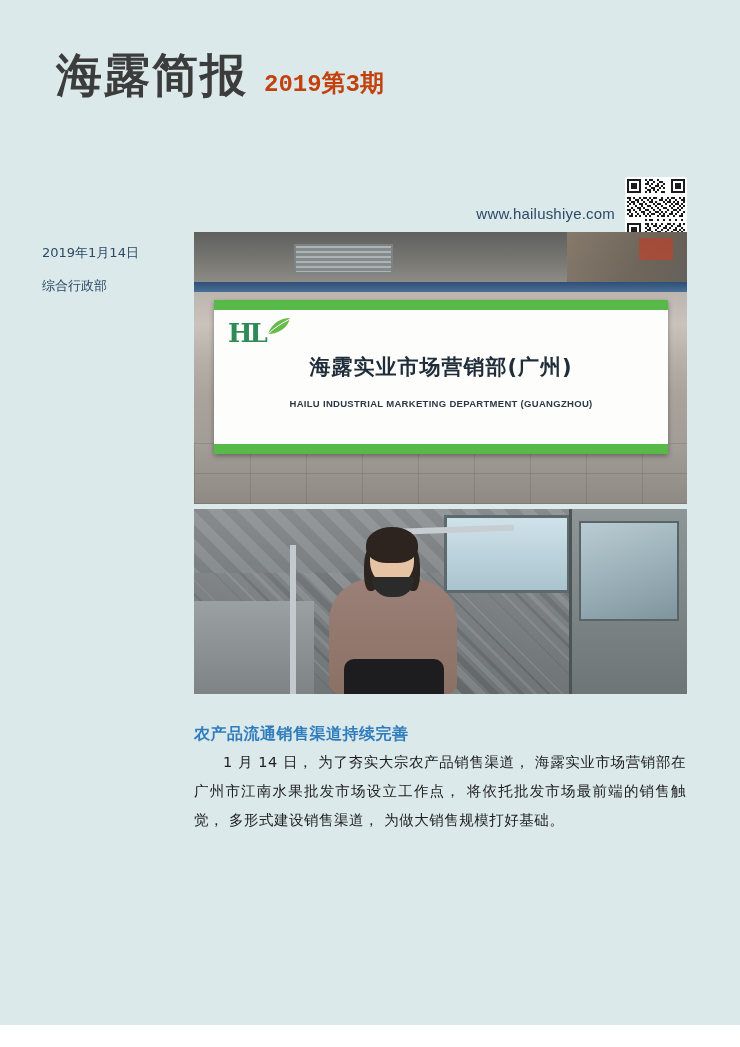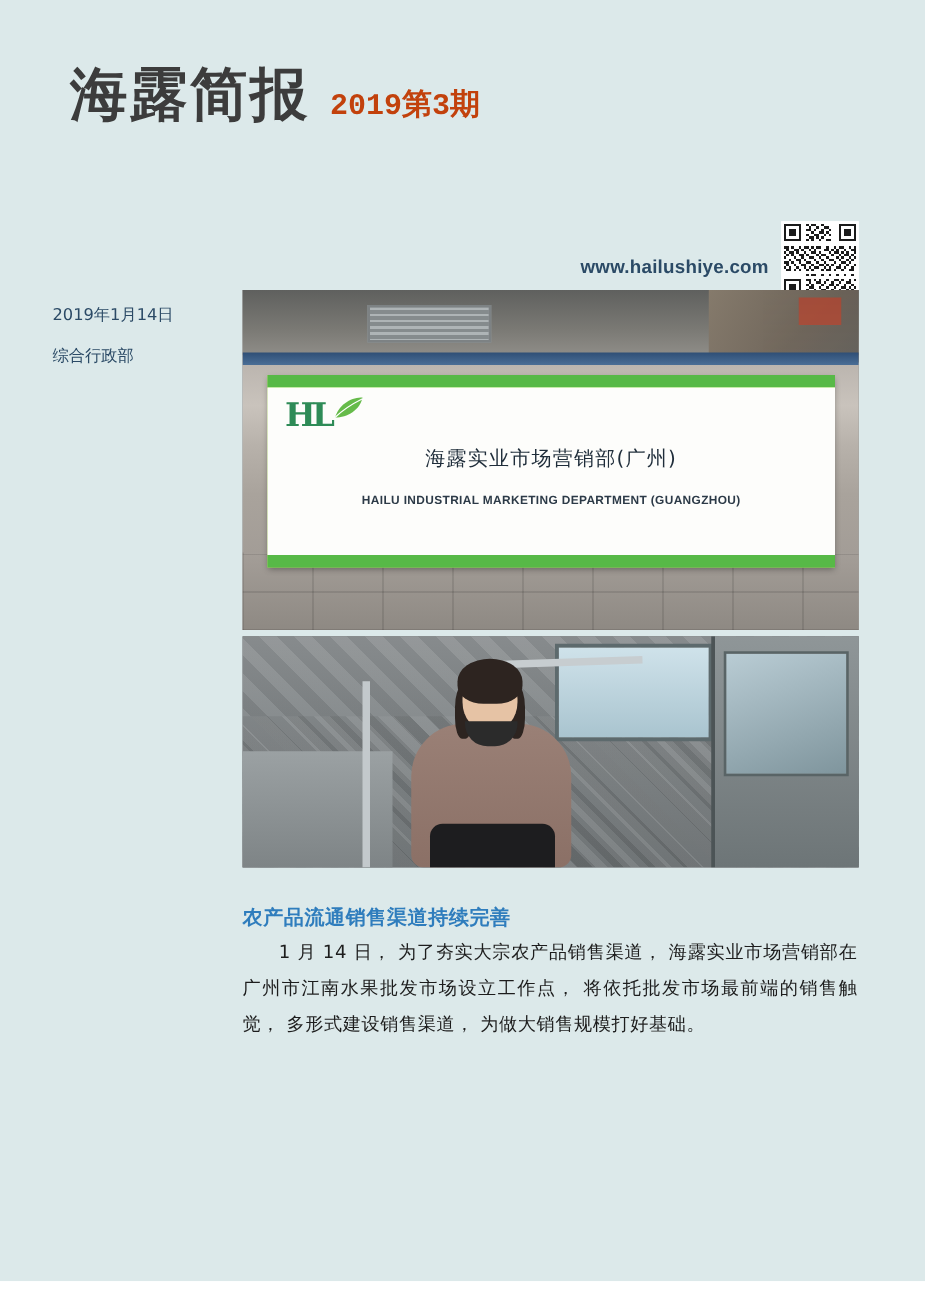--- a/index.html
+++ b/index.html
@@ -60,21 +60,21 @@
     color: #c2410c;
     margin-left: 16px;
     letter-spacing: 0px;
   }
   .site-url {
     position: absolute;
     right: 125px;
     top: 205px;
     font-family: "Liberation Sans", sans-serif;
     font-size: 15px;
-    font-weight: bold;
+    font-weight: normal;
     color: #2b4a66;
     letter-spacing: 0.2px;
   }
   
   .qr {
     position: absolute;
     right: 53px;
     top: 177px;
     width: 62px;
     height: 62px;
@@ -143,21 +143,21 @@
     position: absolute;
     left: 0; top: 50px; width: 100%; height: 10px;
     background: linear-gradient(180deg,#2f4f76,#4a6e96);
   }
   .p1-banner {
     position: absolute;
     left: 20px;
     top: 68px;
     width: 454px;
     height: 134px;
-    background: #bef264;
+    background: #be185d;
     border-top: 10px solid #57b947;
     border-bottom: 10px solid #57b947;
     box-shadow: 0 2px 5px rgba(0,0,0,0.35);
   }
   .p1-banner-inner {
     position: absolute;
     left: 0; top: 0; right: 0; bottom: 0;
     background: #fdfdfb;
     display: flex;
     flex-direction: column;
@@ -178,22 +178,22 @@
   }
   .p1-logo-leaf {
     position: absolute;
     left: 52px;
     top: 6px;
     width: 26px;
     height: 20px;
   }
   .p1-cn {
     font-family: "DejaVu Sans", sans-serif;
-    font-size: 16px;
-    font-weight: normal;
+    font-size: 21px;
+    font-weight: bold;
     color: #1f2d3a;
     letter-spacing: 1px;
     margin-top: 8px;
   }
   .p1-en {
     font-family: "Liberation Sans", sans-serif;
     font-size: 9.5px;
     font-weight: bold;
     color: #2c3a47;
     letter-spacing: 0.3px;

